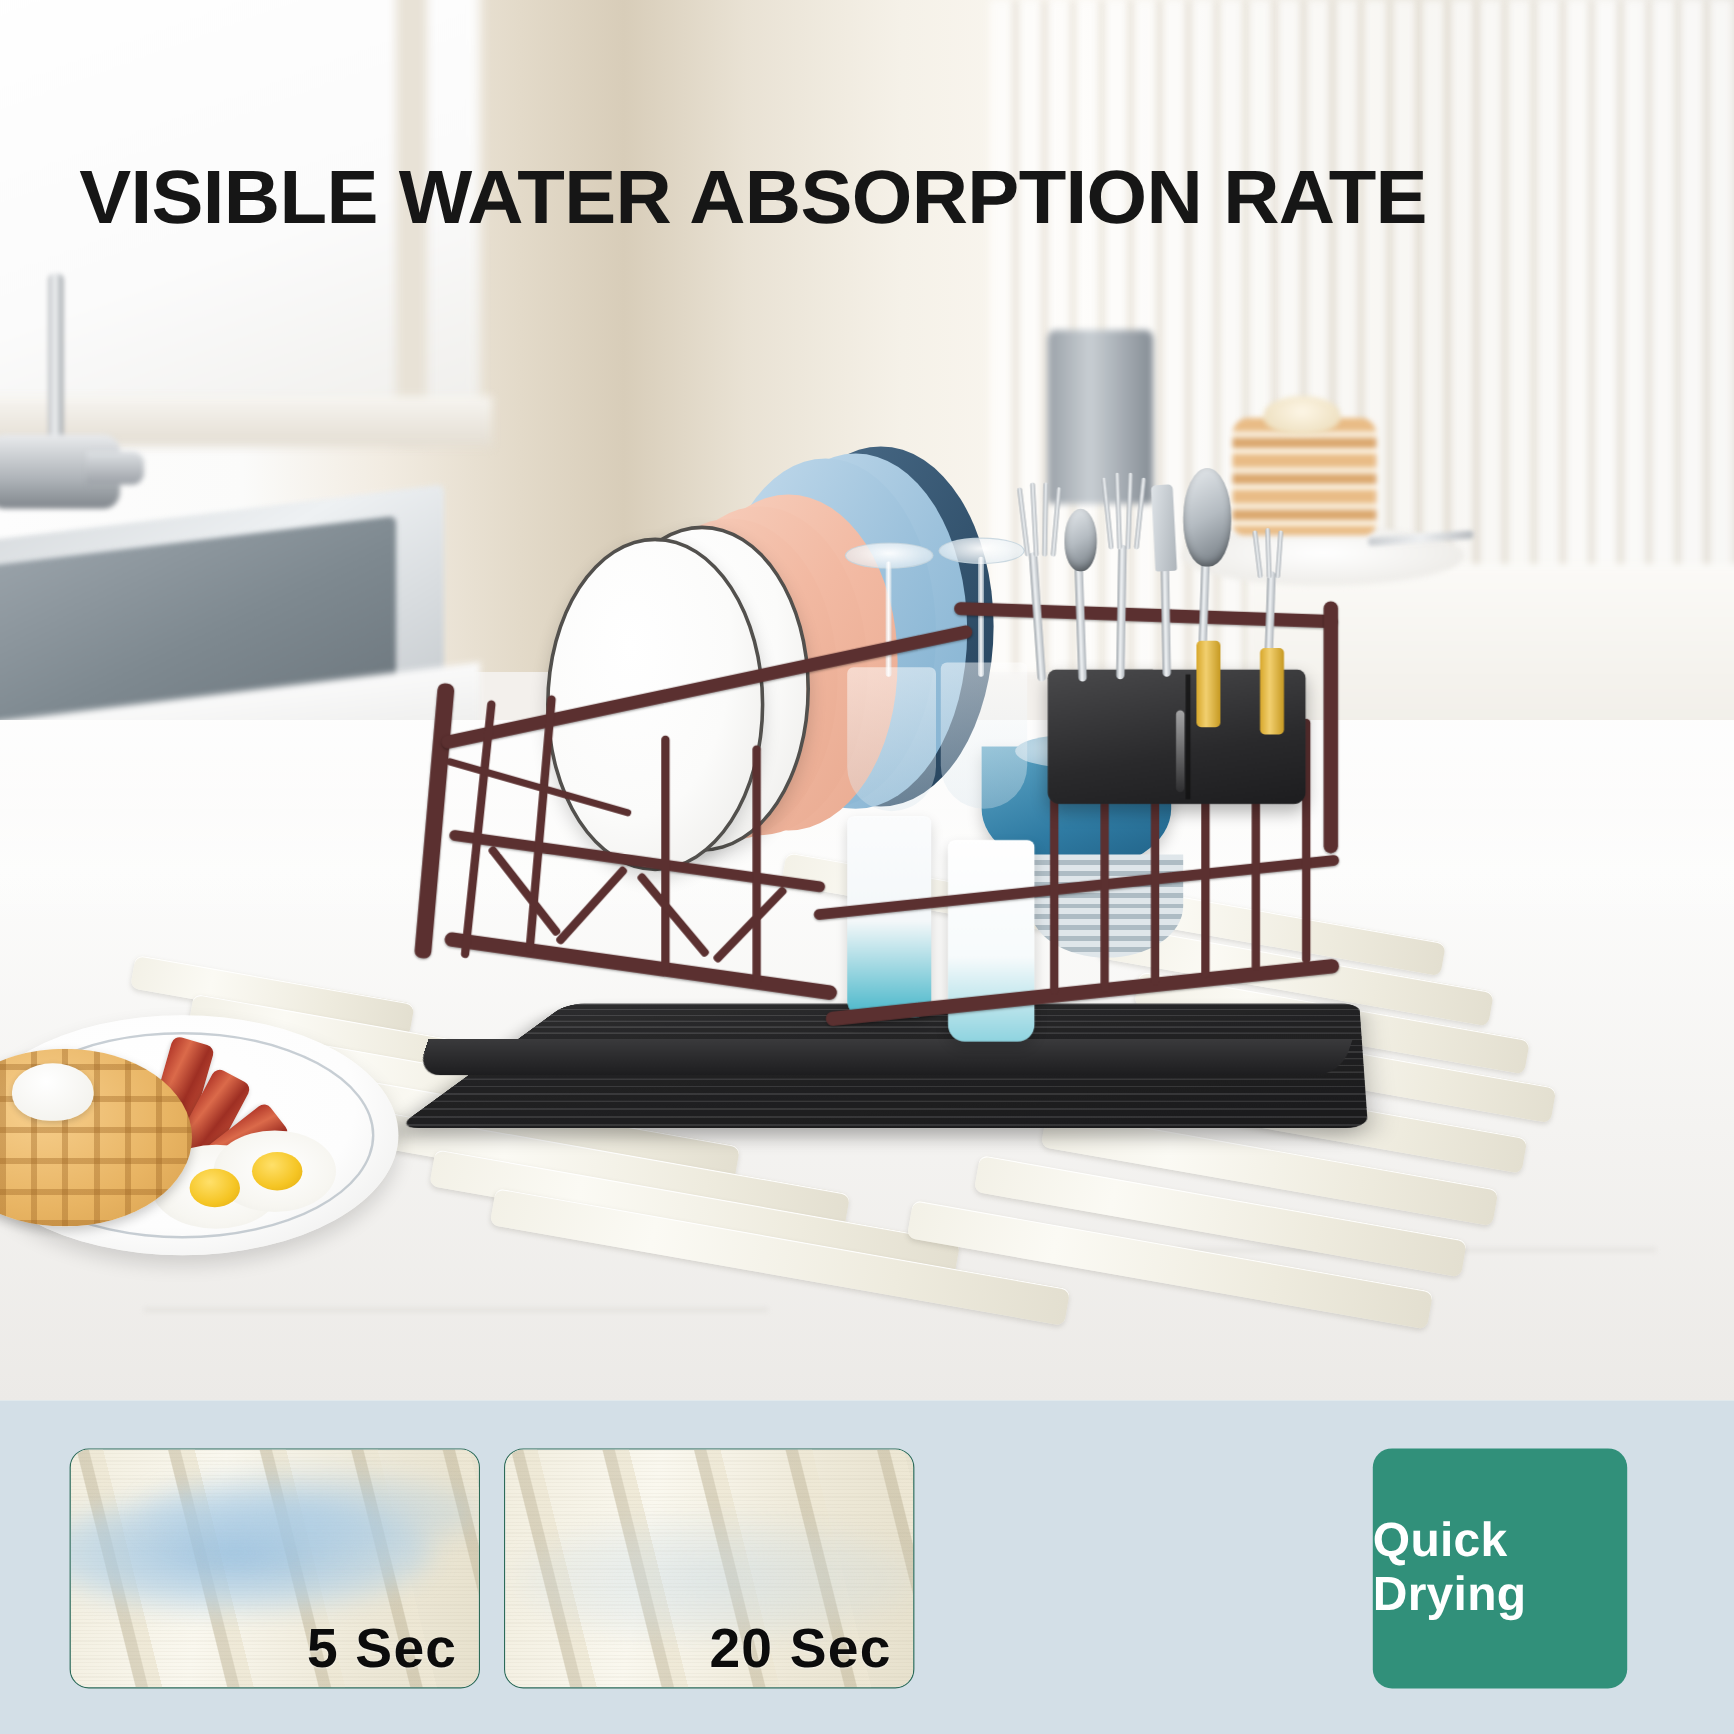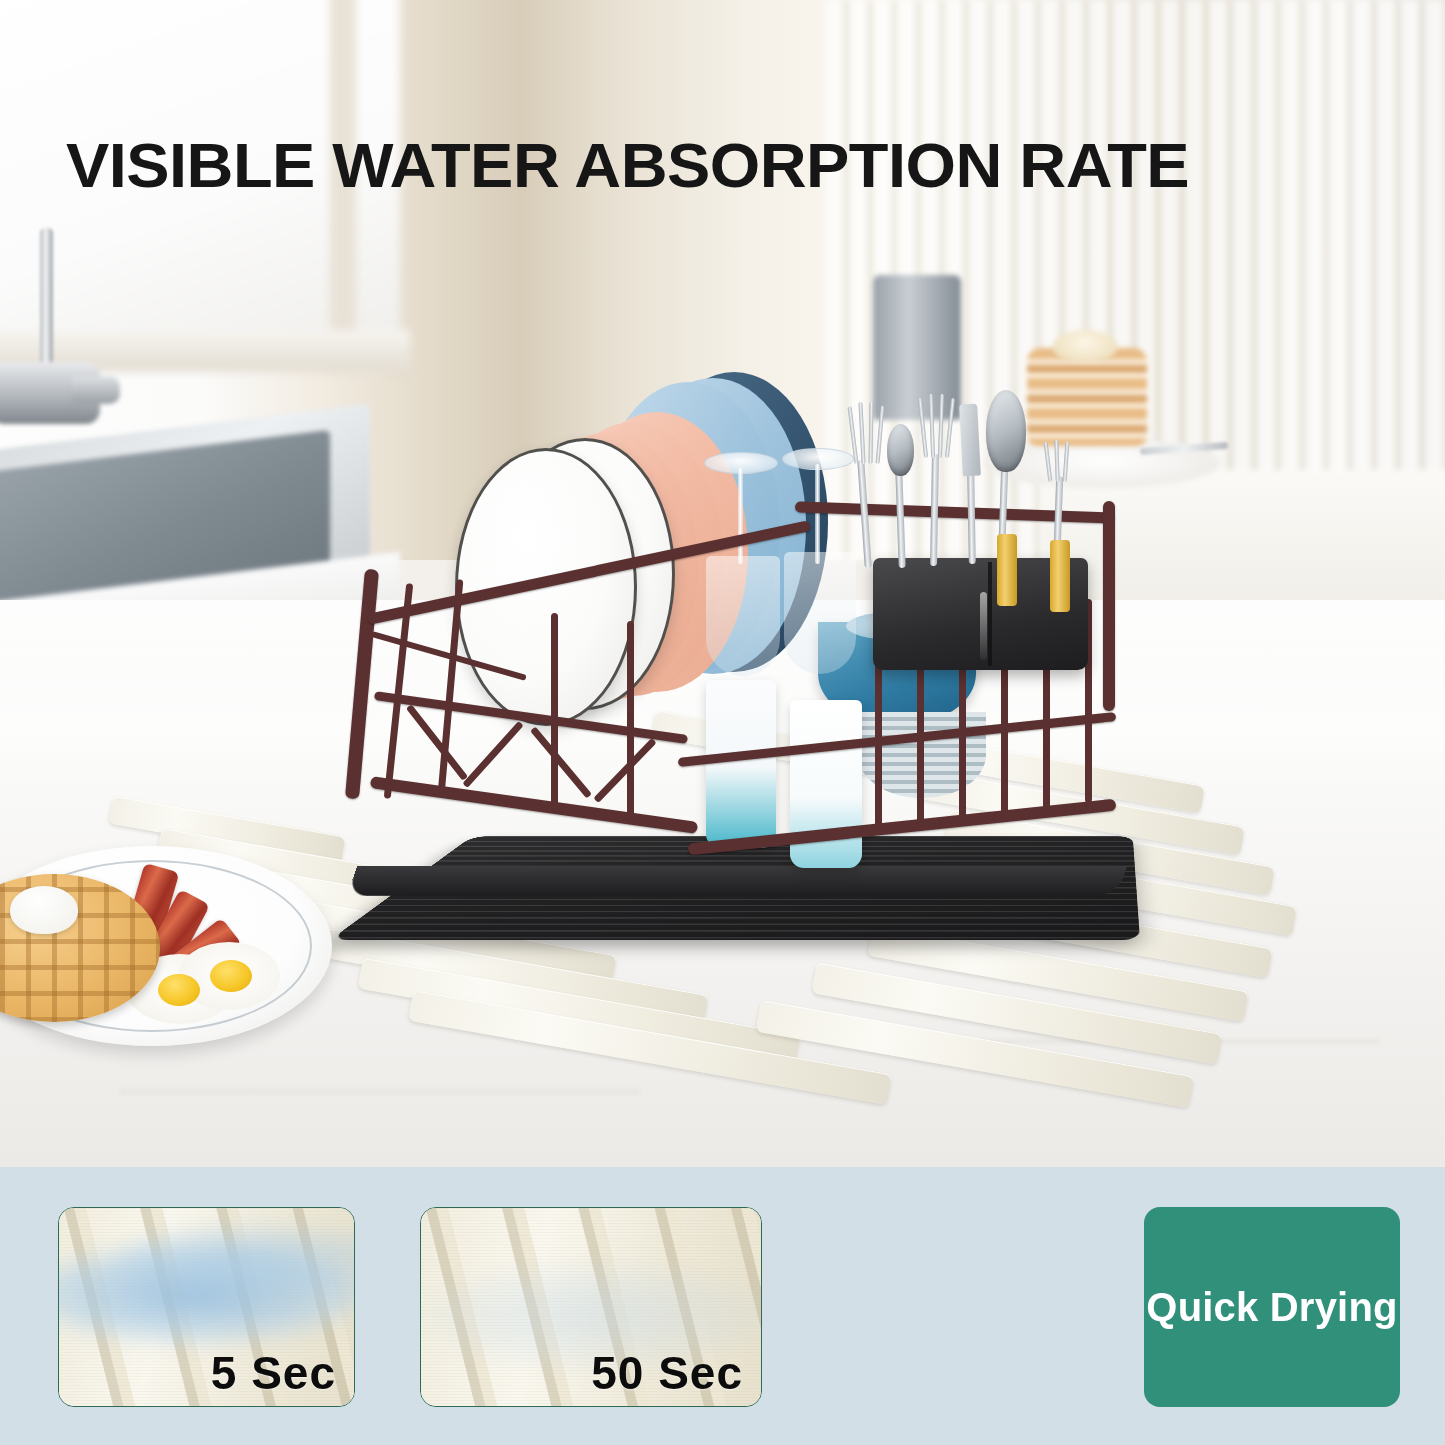--- a/index.html
+++ b/index.html
@@ -409,39 +409,39 @@
       <div class="waffle"></div>
       <div class="cream-dollop"></div>
     </div>
 
     <div class="headline">VISIBLE WATER ABSORPTION RATE</div>
   </div>
 
   <div class="panel">
     <div class="cards">
 
-      <div class="card" style="left:0px; width:297px;">
+      <div class="card" style="left:0px; width:342px;">
         <div class="card-photo"></div>
         <div class="card-tex"></div>
         <div class="wet" style="left:-28px; top:38px; width:330px; height:96px;
              background:radial-gradient(ellipse at 50% 50%, rgba(150,190,222,.92), rgba(176,208,232,.55) 60%, rgba(200,222,240,0) 100%);"></div>
         <div class="wet" style="left:60px; top:18px; width:280px; height:70px;
              background:radial-gradient(ellipse at 50% 50%, rgba(168,202,228,.7), rgba(198,222,238,0) 100%);"></div>
         <div class="card-label">5 Sec</div>
       </div>
 
       <div class="card" style="left:362px; width:342px;">
         <div class="card-photo"></div>
         <div class="card-tex"></div>
         <div class="wet" style="left:10px; top:58px; width:330px; height:100px;
              background:radial-gradient(ellipse at 50% 50%, rgba(196,216,230,.45), rgba(214,230,240,0) 100%);"></div>
-        <div class="card-label">50 Sec</div>
+        <div class="card-label">20 Sec</div>
       </div>
 
 
-      <div class="card-green" style="left:1086px; width:256px;">
+      <div class="card-green" style="left:1086px; width:212px;">
         <span>Quick Drying</span>
       </div>
 
     </div>
   </div>
 
 </div>
 
 </body></html>

